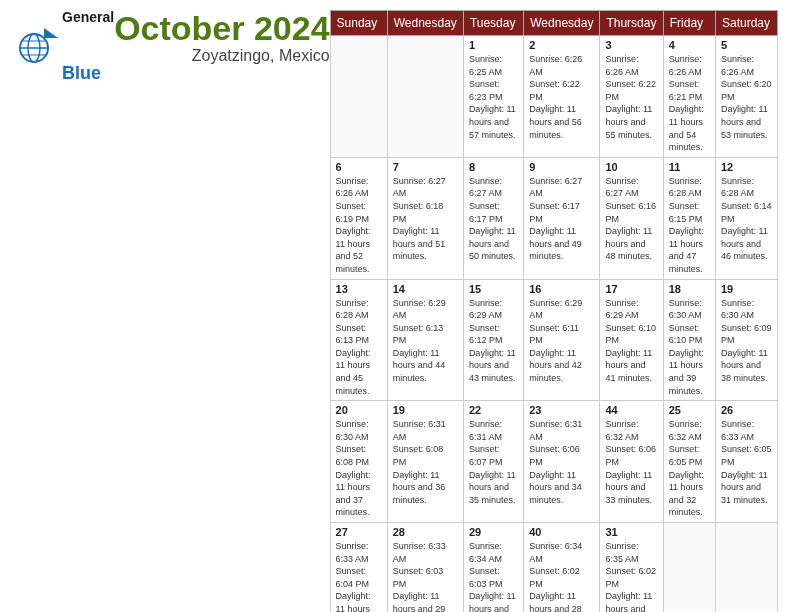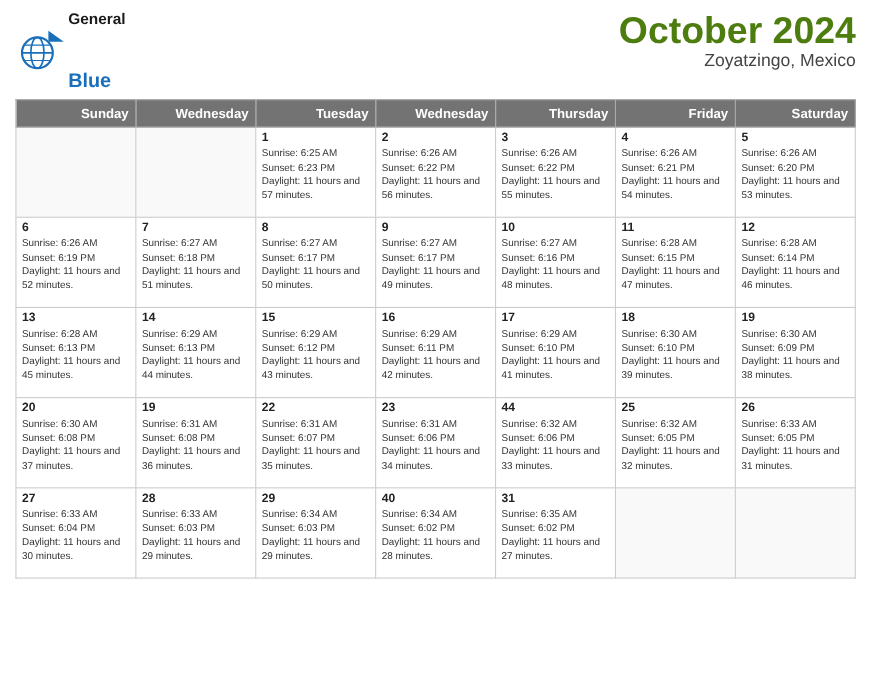--- a/index.html
+++ b/index.html
@@ -8,21 +8,21 @@
       background: #fff;
       width: 792px;
       height: 612px;
       overflow: hidden;
     }
     .page {
       width: 792px;
       height: 432px;
       background: #fff;
       display: flex;
-      flex-direction: column;
+      flex-direction: row;
       padding: 10px 14px 24px 14px;
     }
     .header {
       display: flex;
       justify-content: space-between;
       align-items: flex-start;
       margin-bottom: 8px;
     }
     .title-block {
       text-align: right;
@@ -37,26 +37,26 @@
       font-size: 16px;
       font-weight: normal;
       color: #444;
     }
     .calendar {
       width: 100%;
       border-collapse: collapse;
       flex: 1;
     }
     .calendar th {
-      background: #737373;
+      background: #7f1d1d;
       color: #fff;
       font-size: 12px;
-      font-weight: bold;
+      font-weight: normal;
       padding: 5px 6px;
-      text-align: right;
+      text-align: left;
       border: 1px solid #aaa;
     }
     .calendar td {
       border: 1px solid #ccc;
       vertical-align: top;
       padding: 3px 5px;
       font-size: 9.5px;
       color: #222;
       width: calc(100% / 7);
       height: 82px;

